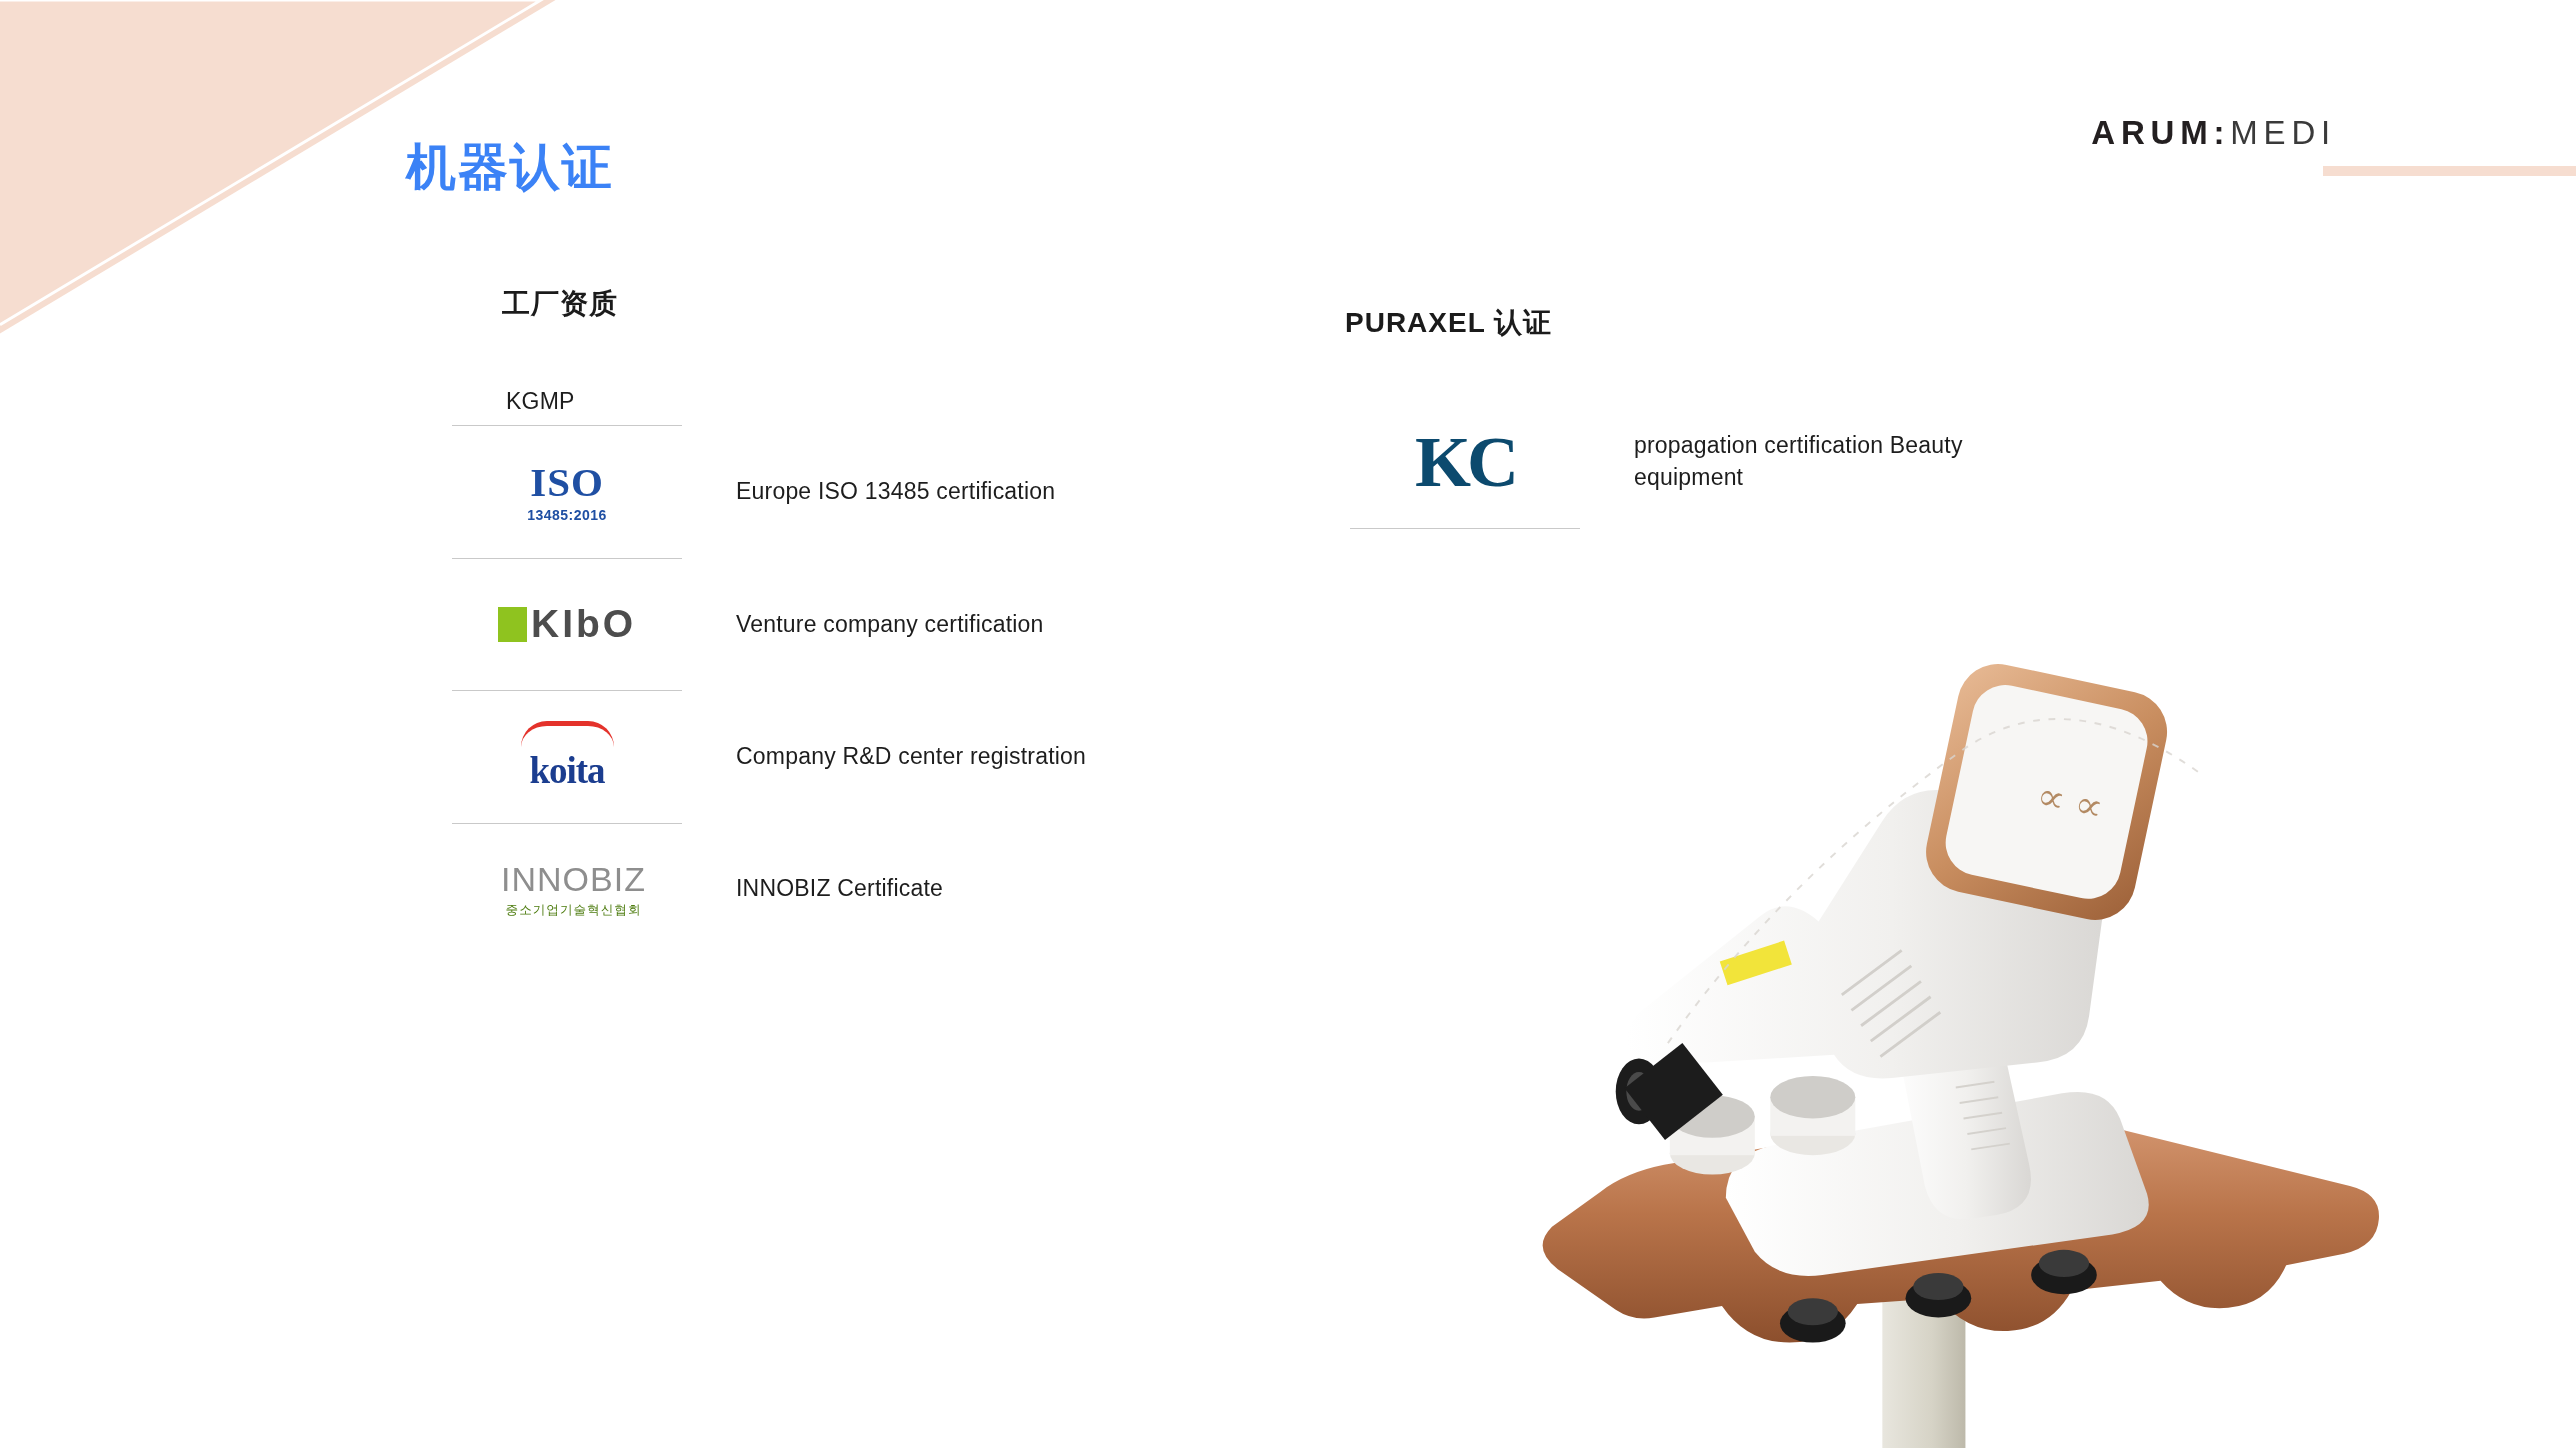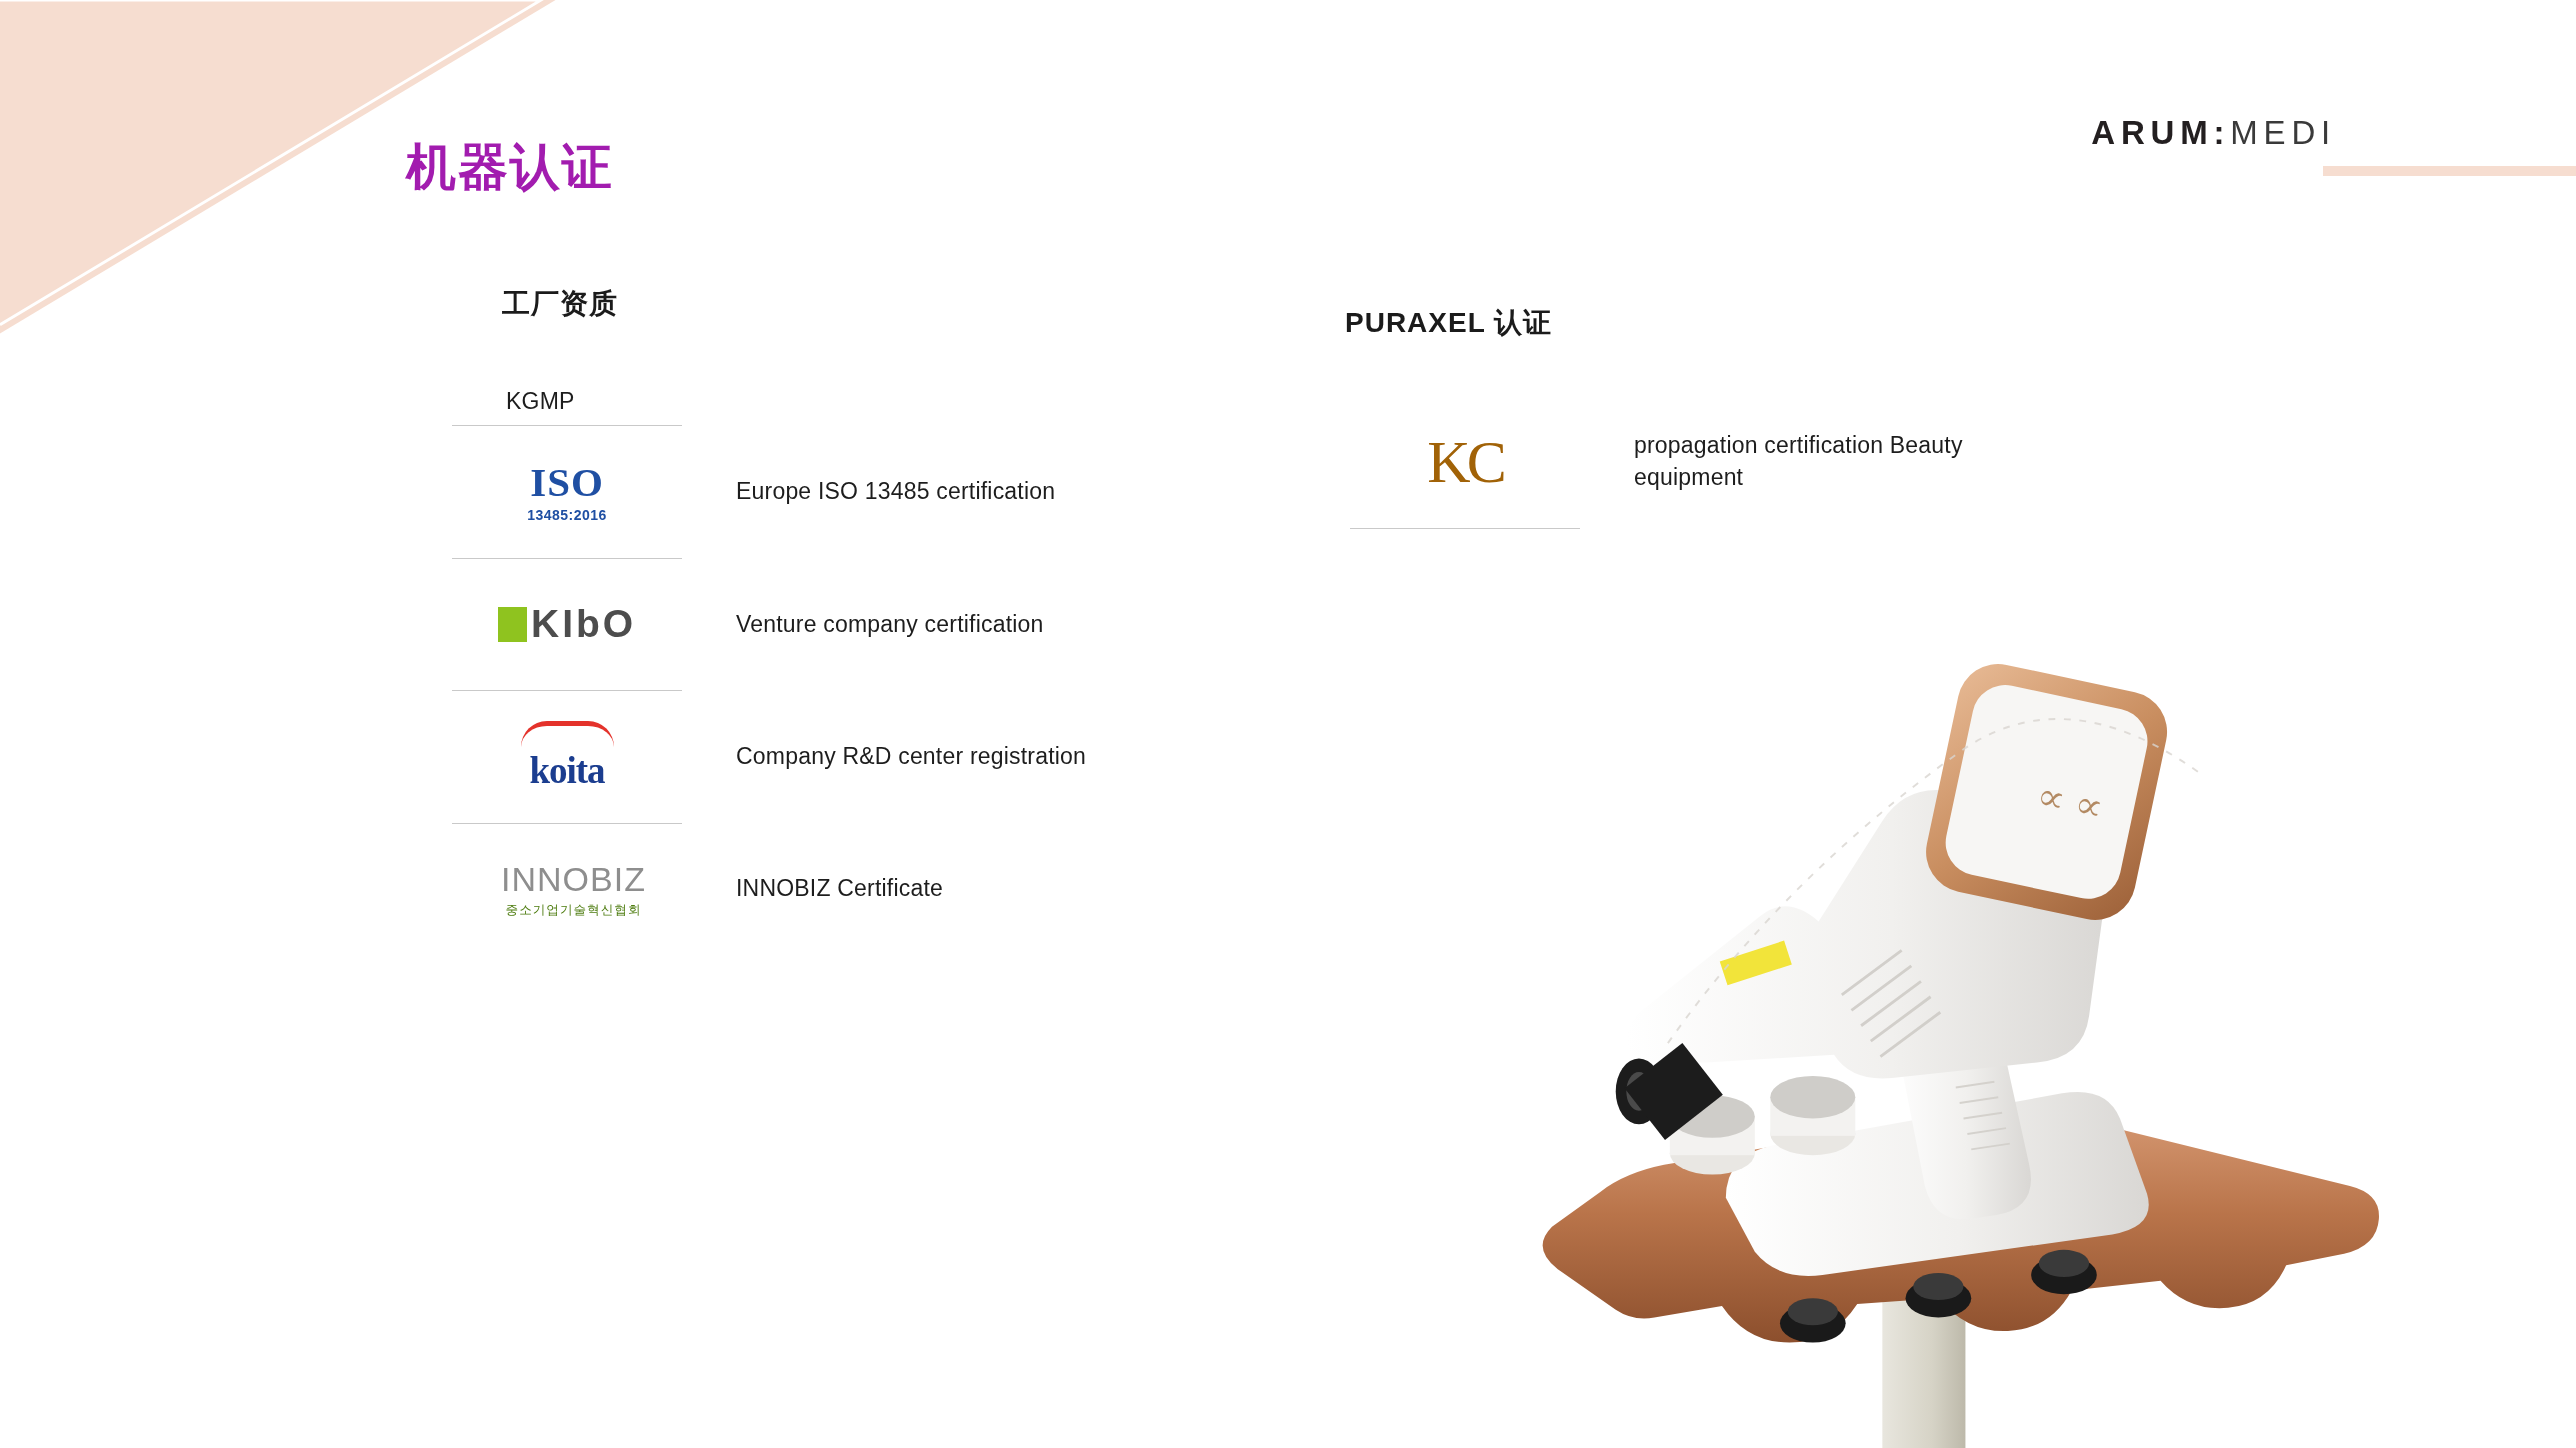--- a/index.html
+++ b/index.html
@@ -54,21 +54,21 @@
   }
 
   
   .page-title {
     position: absolute;
     left: 406px;
     top: 100px;
     font-size: 50px;
     font-weight: 700;
     letter-spacing: 1.9px;
-    color: #a21caf;
+    color: #3b82f6;
   }
 
   
   .col-heading {
     position: absolute;
     font-size: 28px;
     font-weight: 700;
     letter-spacing: 1px;
     color: #1b1b1b;
   }
@@ -160,21 +160,21 @@
     font-family: "Liberation Serif", serif;
   }
   .innobiz-logo { text-align: center; color: #8e8e8e; margin-left: 13px; }
   .innobiz-logo .inno-main {
     font-size: 34px; letter-spacing: 1px; font-weight: 400;
   }
   .innobiz-logo .inno-sub {
     font-size: 12.6px; letter-spacing: 1px; margin-top: 2.9px; color: #4d7c0f;
   }
   .kc-logo {
-    color: #a16207; font-size: 60px; font-weight: 400;
+    color: #0c4a6e; font-size: 72px; font-weight: 700;
     font-family: "Liberation Serif", serif; letter-spacing: -3.9px;
   }
   .ce-logo {
     font-size: 70px; font-weight: 700; color: #111;
     font-family: "Liberation Serif", serif; letter-spacing: 3.9px;
   }
 
   
   .device {
     position: absolute;

